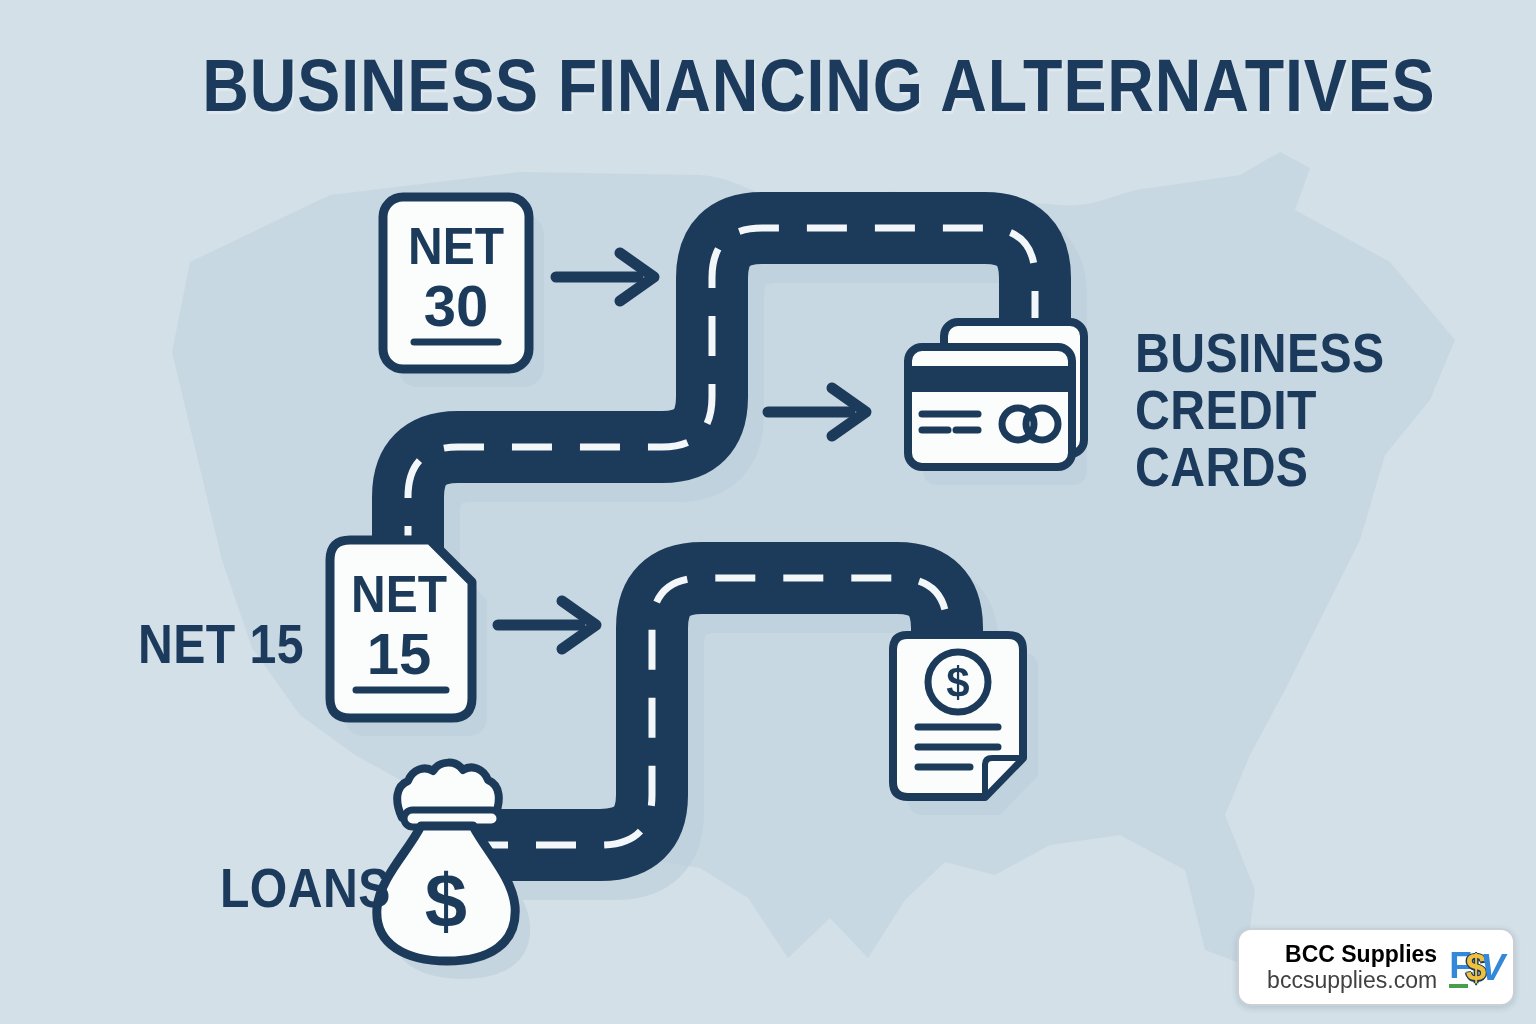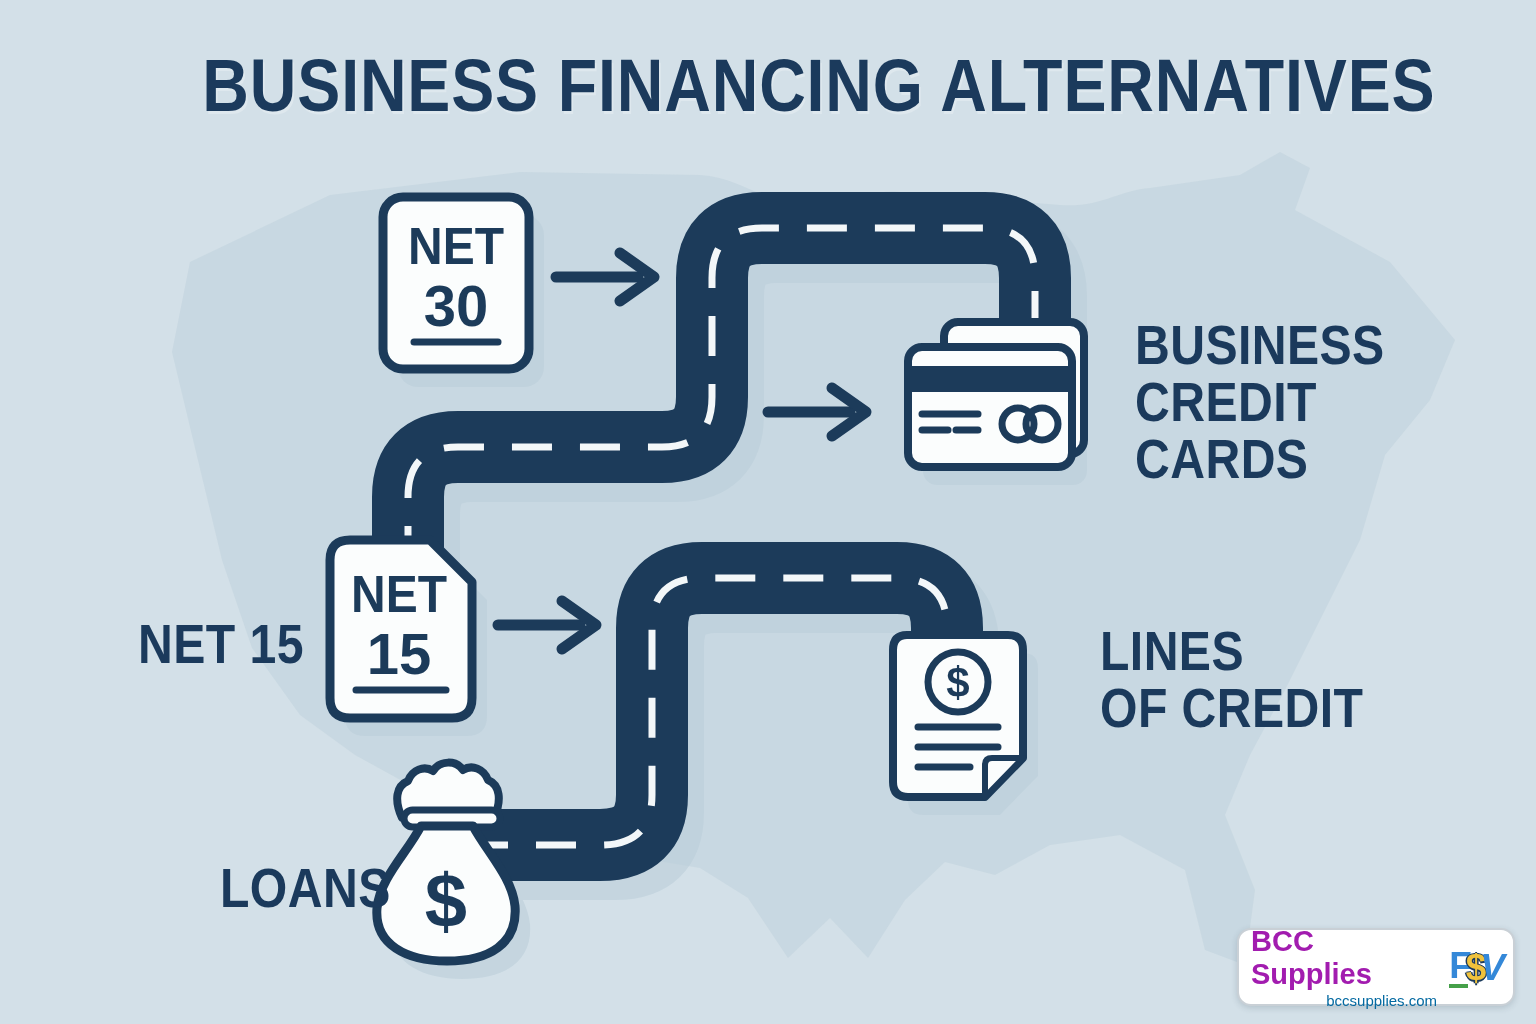--- a/index.html
+++ b/index.html
@@ -28,22 +28,22 @@
   .lbl-single{font-size:56px;line-height:56px;}
   
   .badge{
     position:absolute;left:1237px;top:928px;width:278px;height:78px;
     background:#ffffff;border:2px solid #c9d0d6;border-radius:14px;
     box-shadow:0 2px 6px rgba(40,60,80,.18);
     display:flex;align-items:center;justify-content:flex-end;
     gap:12px;padding:0 12px;box-sizing:border-box;
   }
   .badge-text{display:flex;flex-direction:column;align-items:flex-end;line-height:1.15;}
-  .badge-brand{font-size:29px;font-weight:bold;color:#a21caf;}
-  .badge-site{font-size:15px;color:#0369a1;}
+  .badge-brand{font-size:23px;font-weight:bold;color:#000000;}
+  .badge-site{font-size:23px;color:#404040;}
   .badge-logo{
     display:flex;align-items:center;font-weight:bold;font-size:37px;
     letter-spacing:-4px;line-height:1;user-select:none;
   }
   .logo-f{color:#3488d8;border-bottom:4px solid #45a049;}
   .logo-s{
     color:#f0c23c;margin:0 -2px;
     text-shadow:-1.5px 0 #1b3a5c,1.5px 0 #1b3a5c,0 -1.5px #1b3a5c,0 1.5px #1b3a5c;
   }
   .logo-v{color:#3488d8;font-style:italic;}
@@ -160,34 +160,28 @@
   </div>
 
   <div class="lbl" style="left:138px;top:616px;">
     <span class="cond lbl-single">NET 15</span>
   </div>
 
   <div class="lbl" style="left:185px;top:860px;margin-left:35px;">
     <span class="cond lbl-single">LOANS</span>
   </div>
 
-  <div class="lbl" style="left:1135px;top:316px;">
+  <div class="lbl" style="left:1135px;top:324px;">
     <span class="cond">
       <span class="line">BUSINESS</span>
       <span class="line">CREDIT</span>
       <span class="line">CARDS</span>
     </span>
   </div>
 
-  <div class="lbl" style="left:1100px;top:622px;">
-    <span class="cond">
-      <span class="line">LINES</span>
-      <span class="line">OF CREDIT</span>
-    </span>
-  </div>
 
   <div class="badge">
     <div class="badge-text">
       <span class="badge-brand">BCC Supplies</span>
       <span class="badge-site">bccsupplies.com</span>
     </div>
     <div class="badge-logo">
       <span class="logo-f">F</span>
       <span class="logo-s">$</span>
       <span class="logo-v">V</span>

